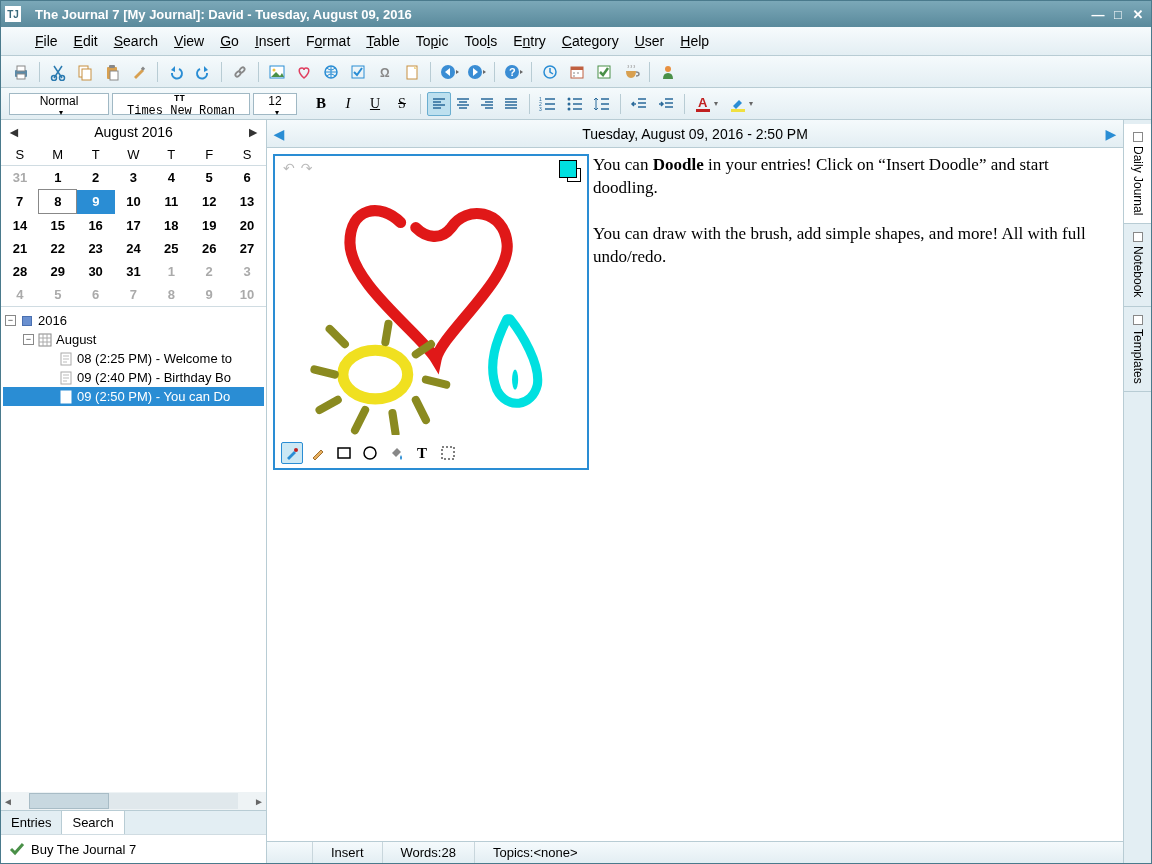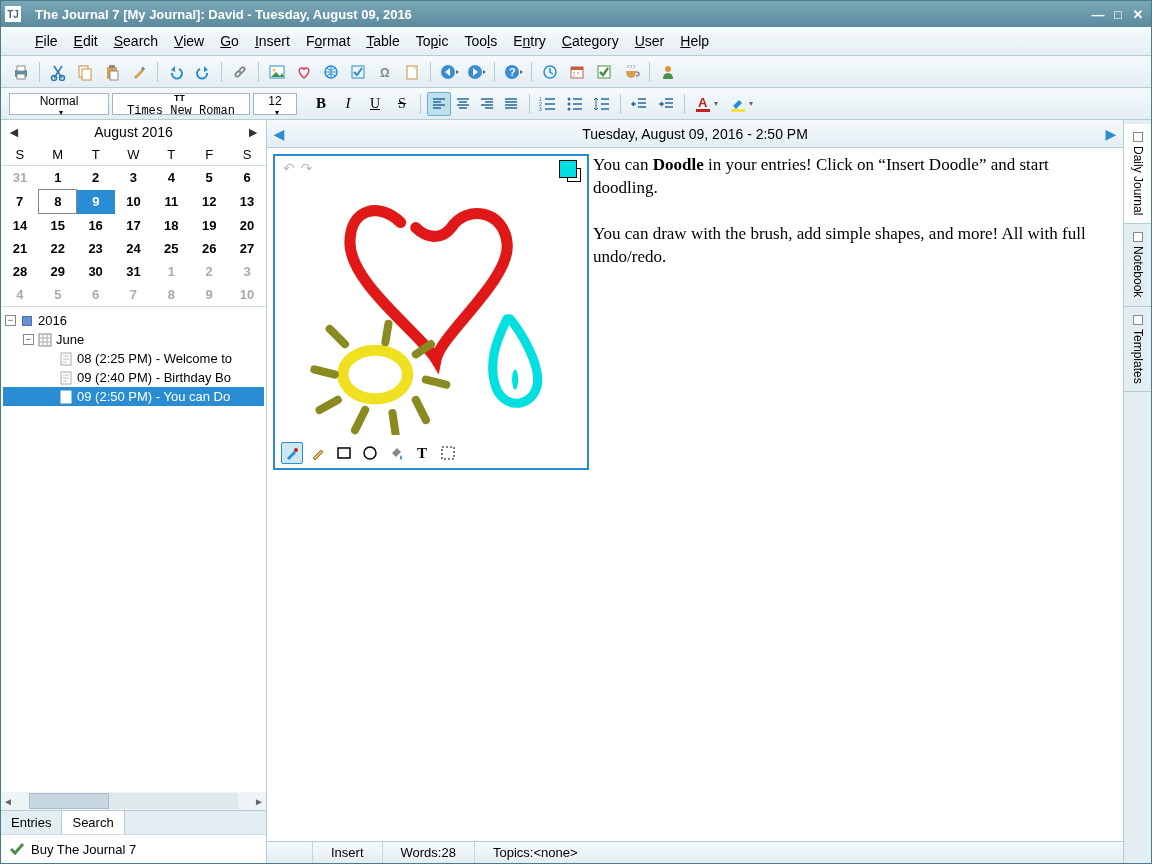--- a/index.html
+++ b/index.html
@@ -442,21 +442,21 @@
           <span>2016</span>
         </div>
         <div class="tree-row" style="padding-left:20px">
           <span class="tree-exp">−</span>
           <span class="tree-icon">
               <svg width="14" height="14">
                 <rect x="1" y="1" width="12" height="12" fill="#fff" stroke="#888"></rect>
                 <path d="M1 5H13 M1 9H13 M5 1V13 M9 1V13" stroke="#aaa"></path>
               </svg>
             </span>
-          <span>June</span>
+          <span>August</span>
         </div>
         <div id="tree-entries">
             <div class="tree-row" style="padding-left: 56px;">
               <span class="tree-icon">
                 <svg width="12" height="14">
                   <rect x="1" y="1" width="10" height="12" fill="#fff" stroke="#aaa"></rect>
                   <path d="M3 4H9M3 7H9M3 10H7" stroke="#bbb"></path>
                 </svg>
               </span>
               <span>08 (2:25 PM) - Welcome to</span>

